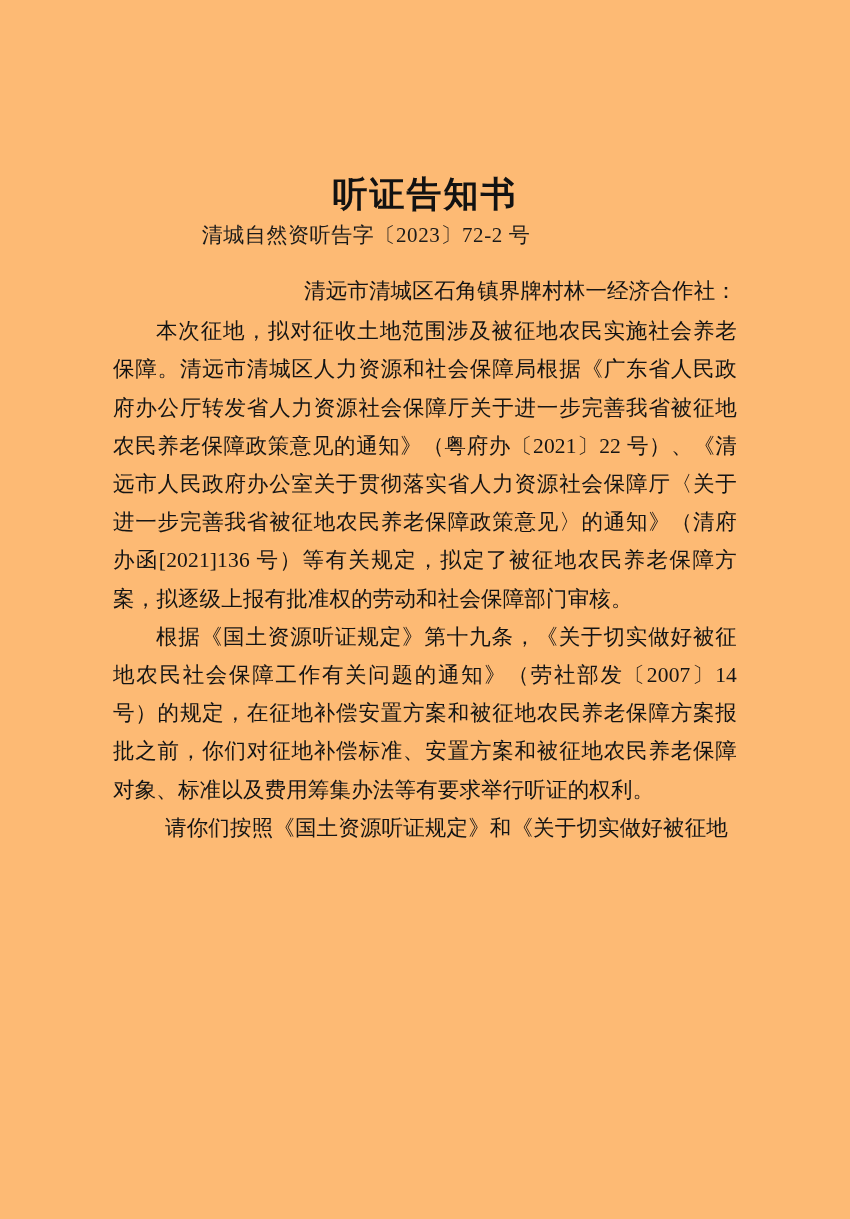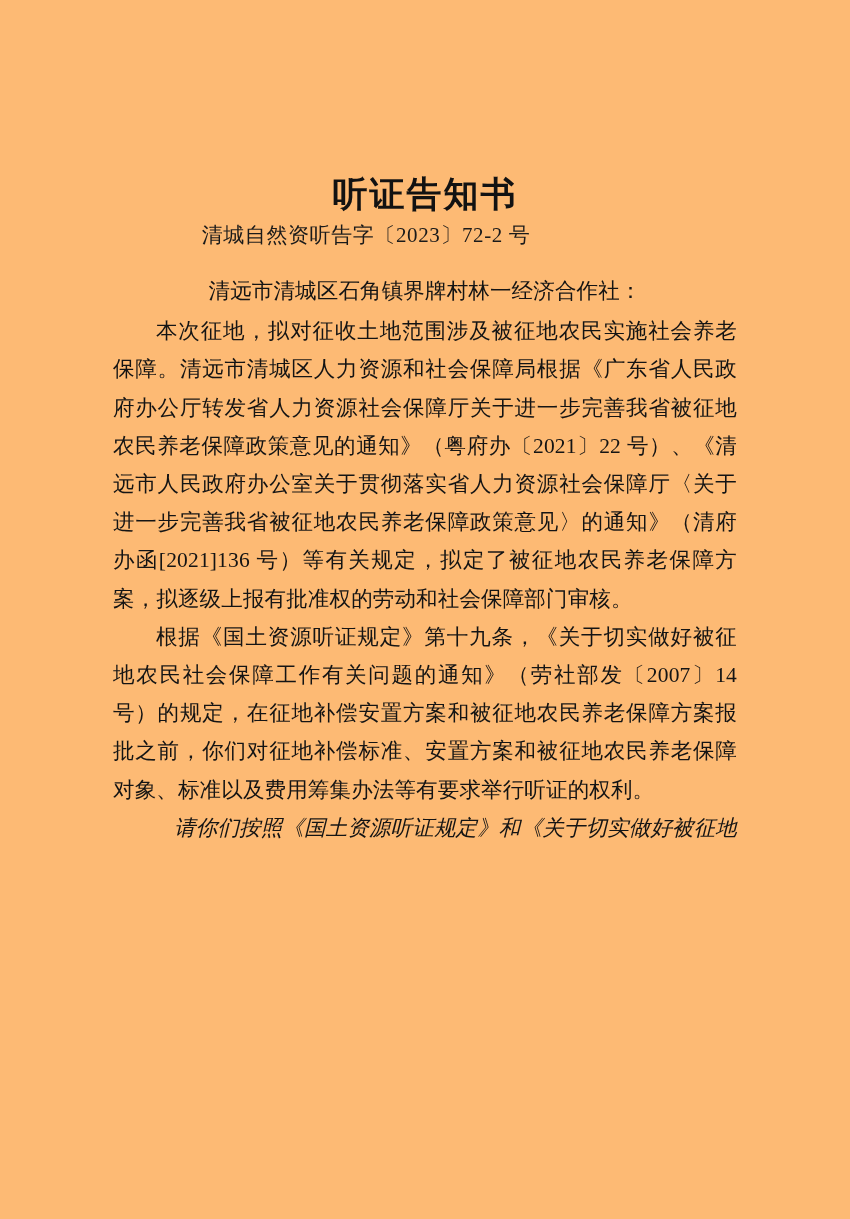--- a/index.html
+++ b/index.html
@@ -61,34 +61,33 @@
     line-height: 38.2px;
     color: #141414;
     text-align: justify;
     text-justify: inter-character;
     letter-spacing: 0.15px;
   }
 
   .addressee {
     margin: 0 0 2px 0;
     text-indent: 0;
-    text-align: center;
+    text-align: right;
   }
 
   .body-para {
     margin: 0;
     text-indent: 2em;
     text-align: justify;
     text-justify: inter-character;
   }
 
   
   .body-para.clipped {
-    text-align: right;
-    font-style: italic;
+    text-align: center;
   }
 </style>
 </head>
 <body>
 
 <div class="page">
 
   <h1 class="doc-title">听证告知书</h1>
 
   <div class="doc-number">清城自然资听告字〔2023〕72-2 号</div>

